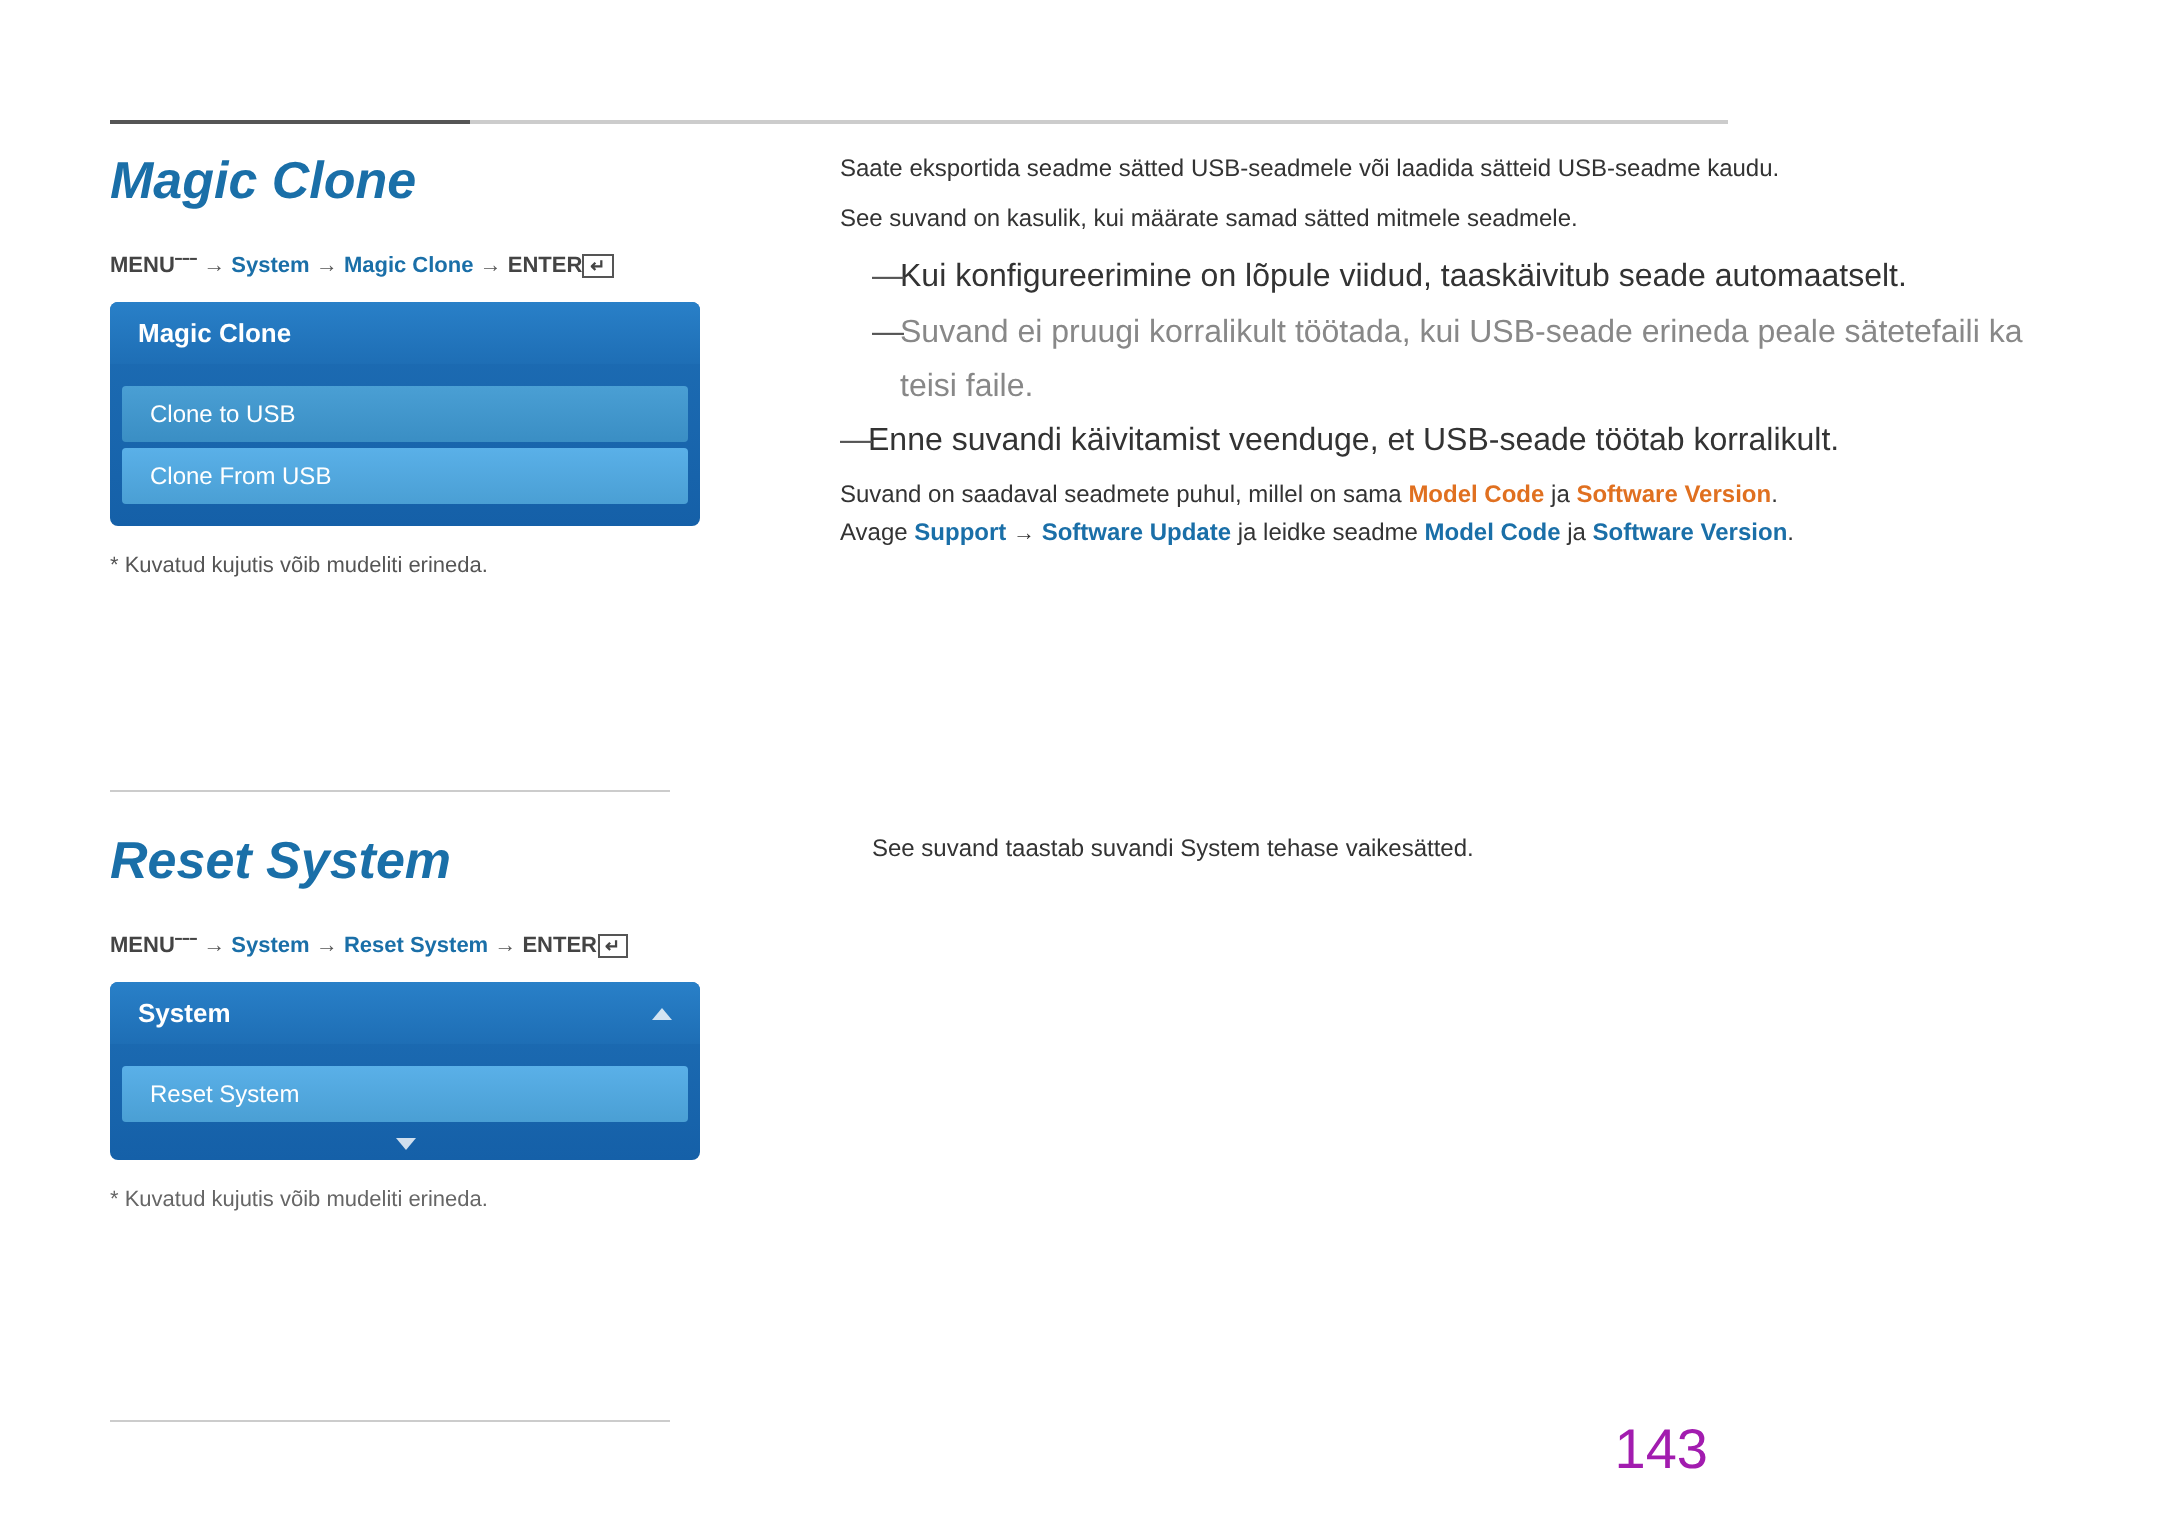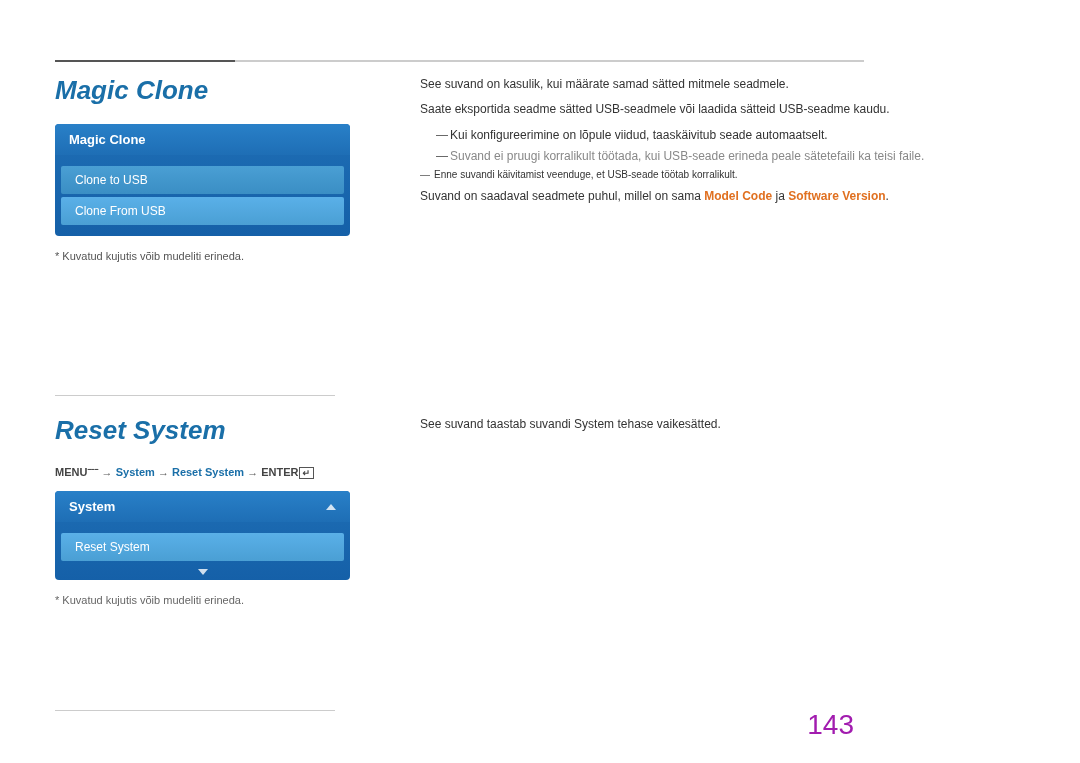--- a/index.html
+++ b/index.html
@@ -131,21 +131,21 @@
     }
 
     .bullet-list li .bold { font-weight: bold; color: #333; }
 
     .dash-list {
       margin-left: 16px;
       margin-top: 2px;
     }
 
     .dash-item {
-      font-size: 12px;
+      font-size: 16px;
       color: #333;
       line-height: 1.7;
       padding-left: 14px;
       position: relative;
     }
 
     .dash-item::before {
       content: '—';
       position: absolute;
       left: 0;
@@ -181,21 +181,21 @@
       position: absolute;
       top: 415px;
       left: 55px;
       width: 960px;
     }
 
     
     .right-content-reset {
       position: absolute;
       top: 415px;
-      left: 420px;
+      left: 436px;
       width: 620px;
     }
 
     
     .reset-panel {
       width: 295px;
       background: linear-gradient(180deg, #1e6eb5 0%, #1560a8 100%);
       border-radius: 4px;
       overflow: hidden;
       margin-bottom: 14px;
@@ -274,56 +274,68 @@
 </head>
 <body>
 
 <div class="page-container">
 
   <div class="top-line"></div>
 
   <div class="magic-clone-section">
     <div class="section-title">Magic Clone</div>
 
+    <div class="menu-path">
+      <span>MENU</span><span>⁻⁻⁻</span>
+      <span class="arrow"> → </span>
+      <span class="highlight">System</span>
+      <span class="arrow"> → </span>
+      <span class="highlight">Magic Clone</span>
+      <span class="arrow"> → </span>
+      <span>ENTER</span><span class="enter-icon">↵</span>
+    </div>
 
     <div class="ui-panel">
       <div class="panel-header">Magic Clone</div>
       <div class="panel-spacer"></div>
       <div class="panel-item">
         <span>Clone to USB</span>
       </div>
       <div class="panel-item selected">
         <span>Clone From USB</span>
       </div>
       <div class="panel-spacer"></div>
     </div>
 
     <div class="note-line">* Kuvatud kujutis võib mudeliti erineda.</div>
   </div>
 
   <div class="right-content">
+    <p class="right-intro">Saate eksportida seadme sätted USB-seadmele või laadida sätteid USB-seadme kaudu.</p>
     <p class="right-intro">See suvand on kasulik, kui määrate samad sätted mitmele seadmele.</p>
-    <p class="right-intro">Saate eksportida seadme sätted USB-seadmele või laadida sätteid USB-seadme kaudu.</p>
 
 
     <div class="dash-list">
       <div class="dash-item">
         <span>Kui konfigureerimine on lõpule viidud, taaskäivitub seade automaatselt.</span>
       </div>
       <div class="dash-item light">
         <span>Suvand ei pruugi korralikult töötada, kui USB-seade erineda peale sätetefaili ka teisi faile.</span>
       </div>
     </div>
 
-    <div class="dash-item" style="padding-left:14px; position:relative; font-size:10px; line-height:1.7; color:#333;">
+    <div class="dash-item" style="padding-left:14px; position:relative; font-size:16px; line-height:1.7; color:#333;">
       <span>Enne suvandi käivitamist veenduge, et USB-seade töötab korralikult.</span>
     </div>
 
     <div class="emphasis-line" style="margin-top:6px;">
       <span>Suvand on saadaval seadmete puhul, millel on sama </span><span class="orange-bold">Model Code</span><span> ja </span><span class="orange-bold">Software Version</span><span>.</span>
+    </div>
+    <div class="emphasis-line">
+      <span>Avage </span><span class="blue-link">Support</span> <span class="arrow-sym">→</span> <span class="blue-link">Software Update</span><span> ja leidke seadme </span><span class="blue-link">Model Code</span><span> ja </span><span class="blue-link">Software Version</span><span>.</span>
     </div>
   </div>
 
   <div class="section-divider"></div>
 
   <div class="reset-section">
     <div class="section-title">Reset System</div>
 
     <div class="menu-path">
       <span>MENU</span><span>⁻⁻⁻</span>

